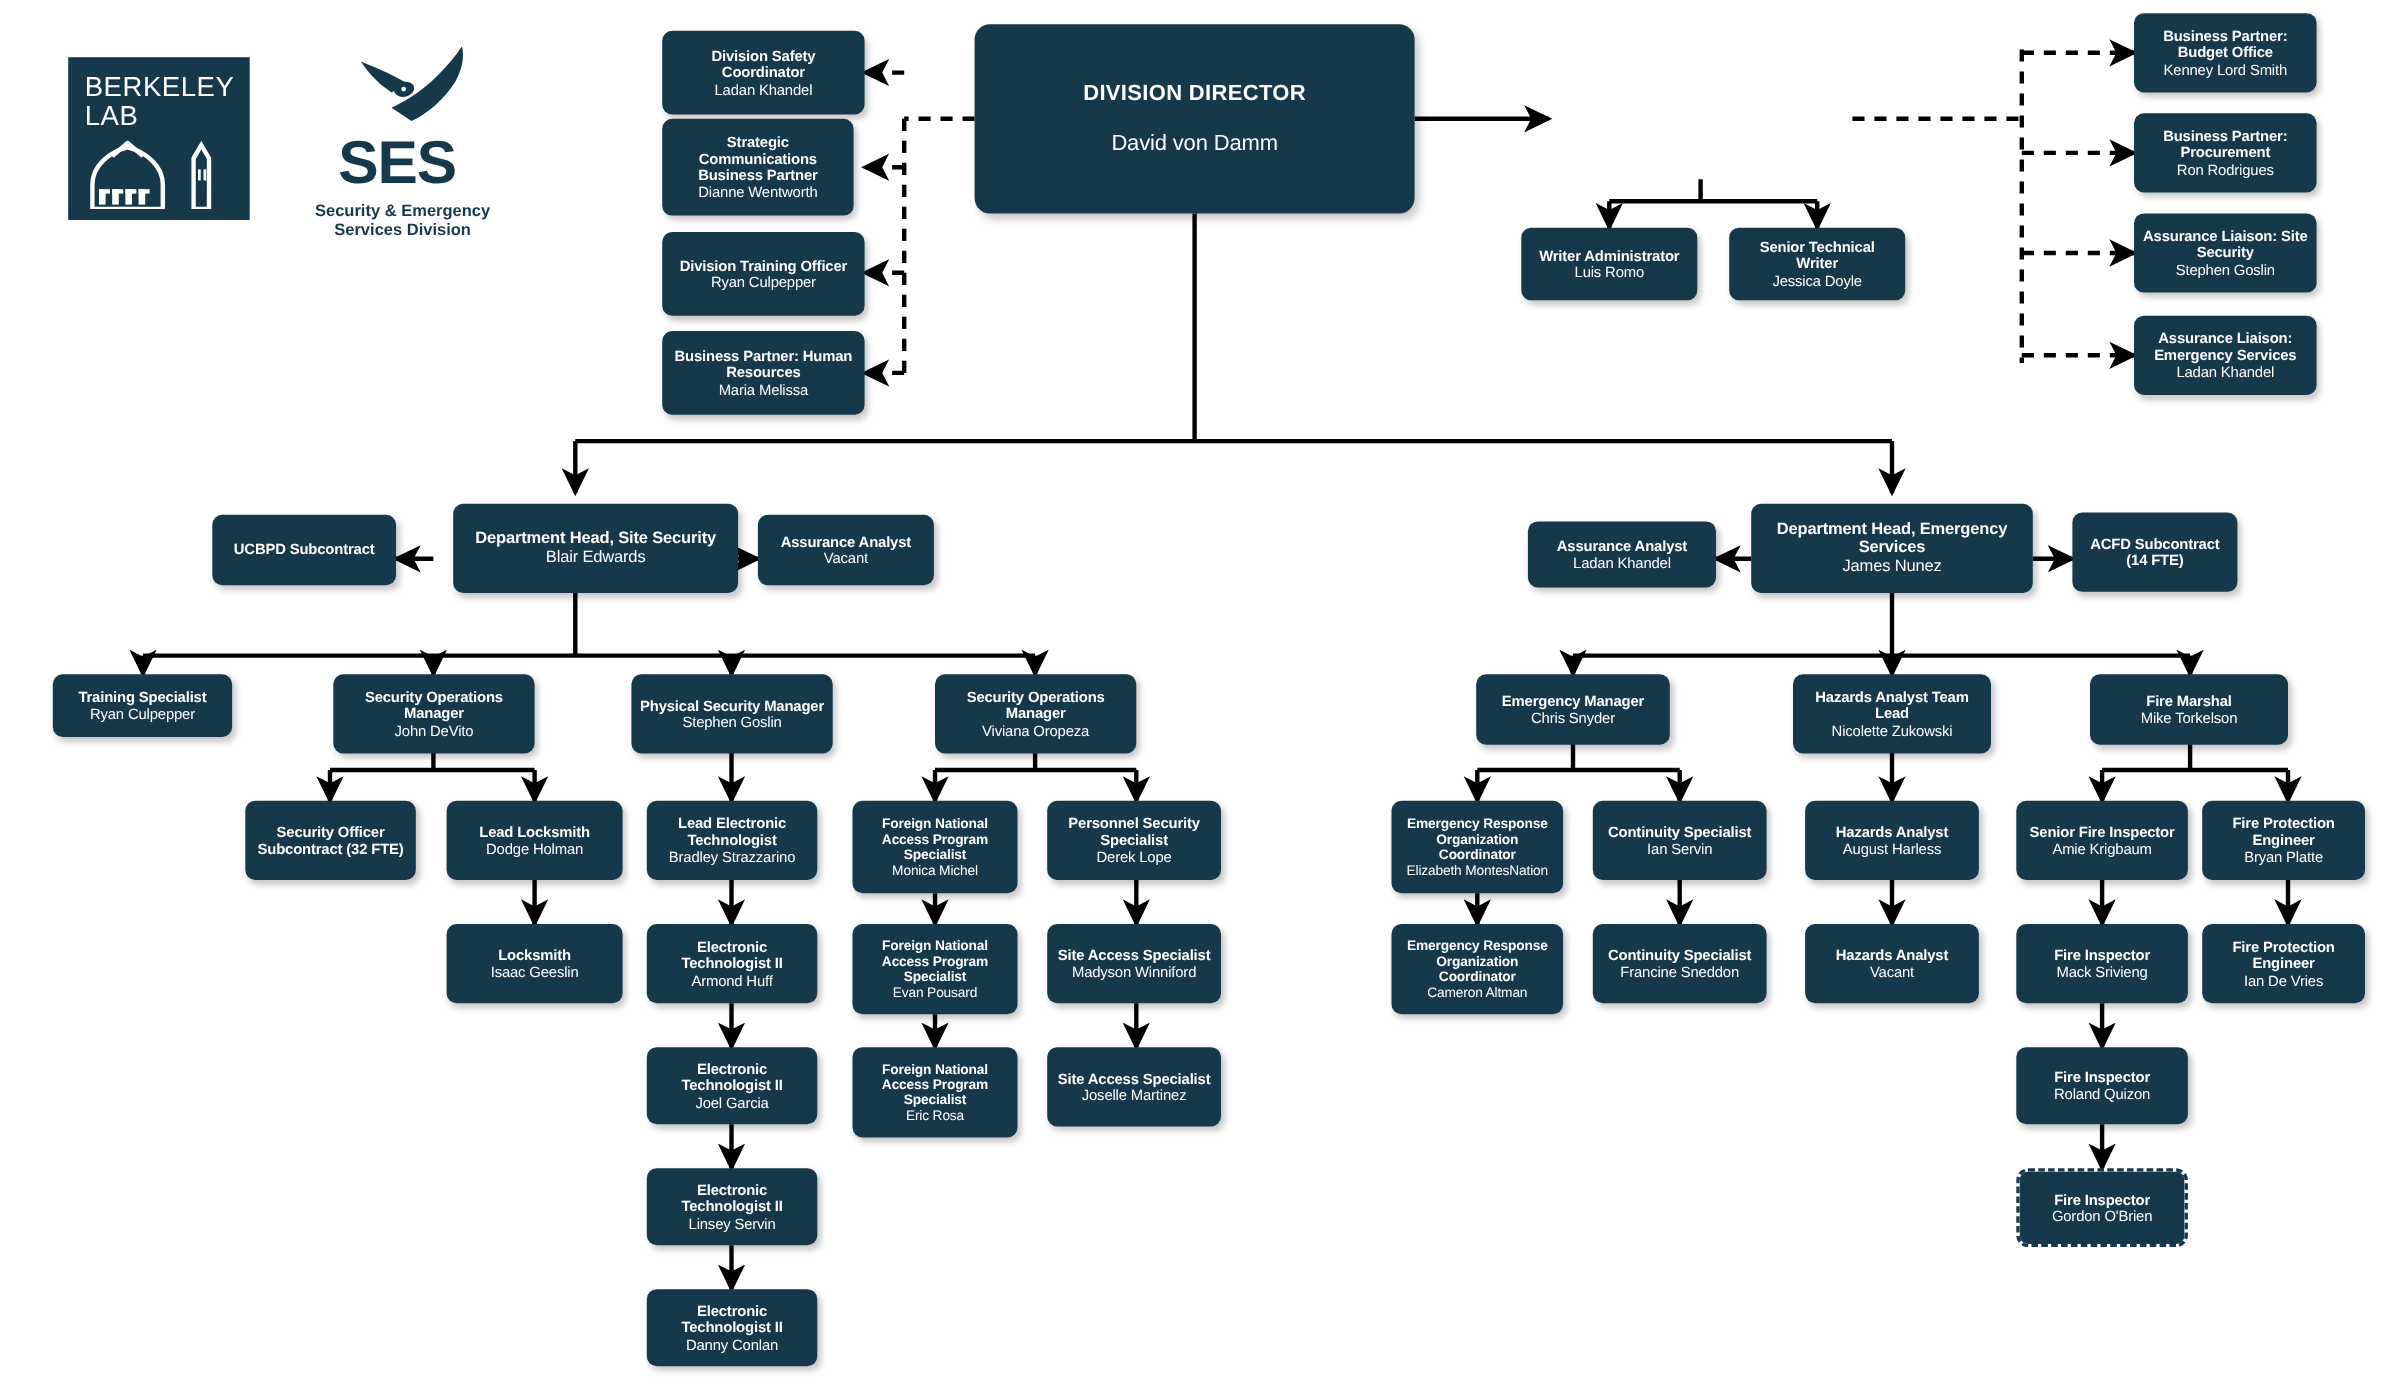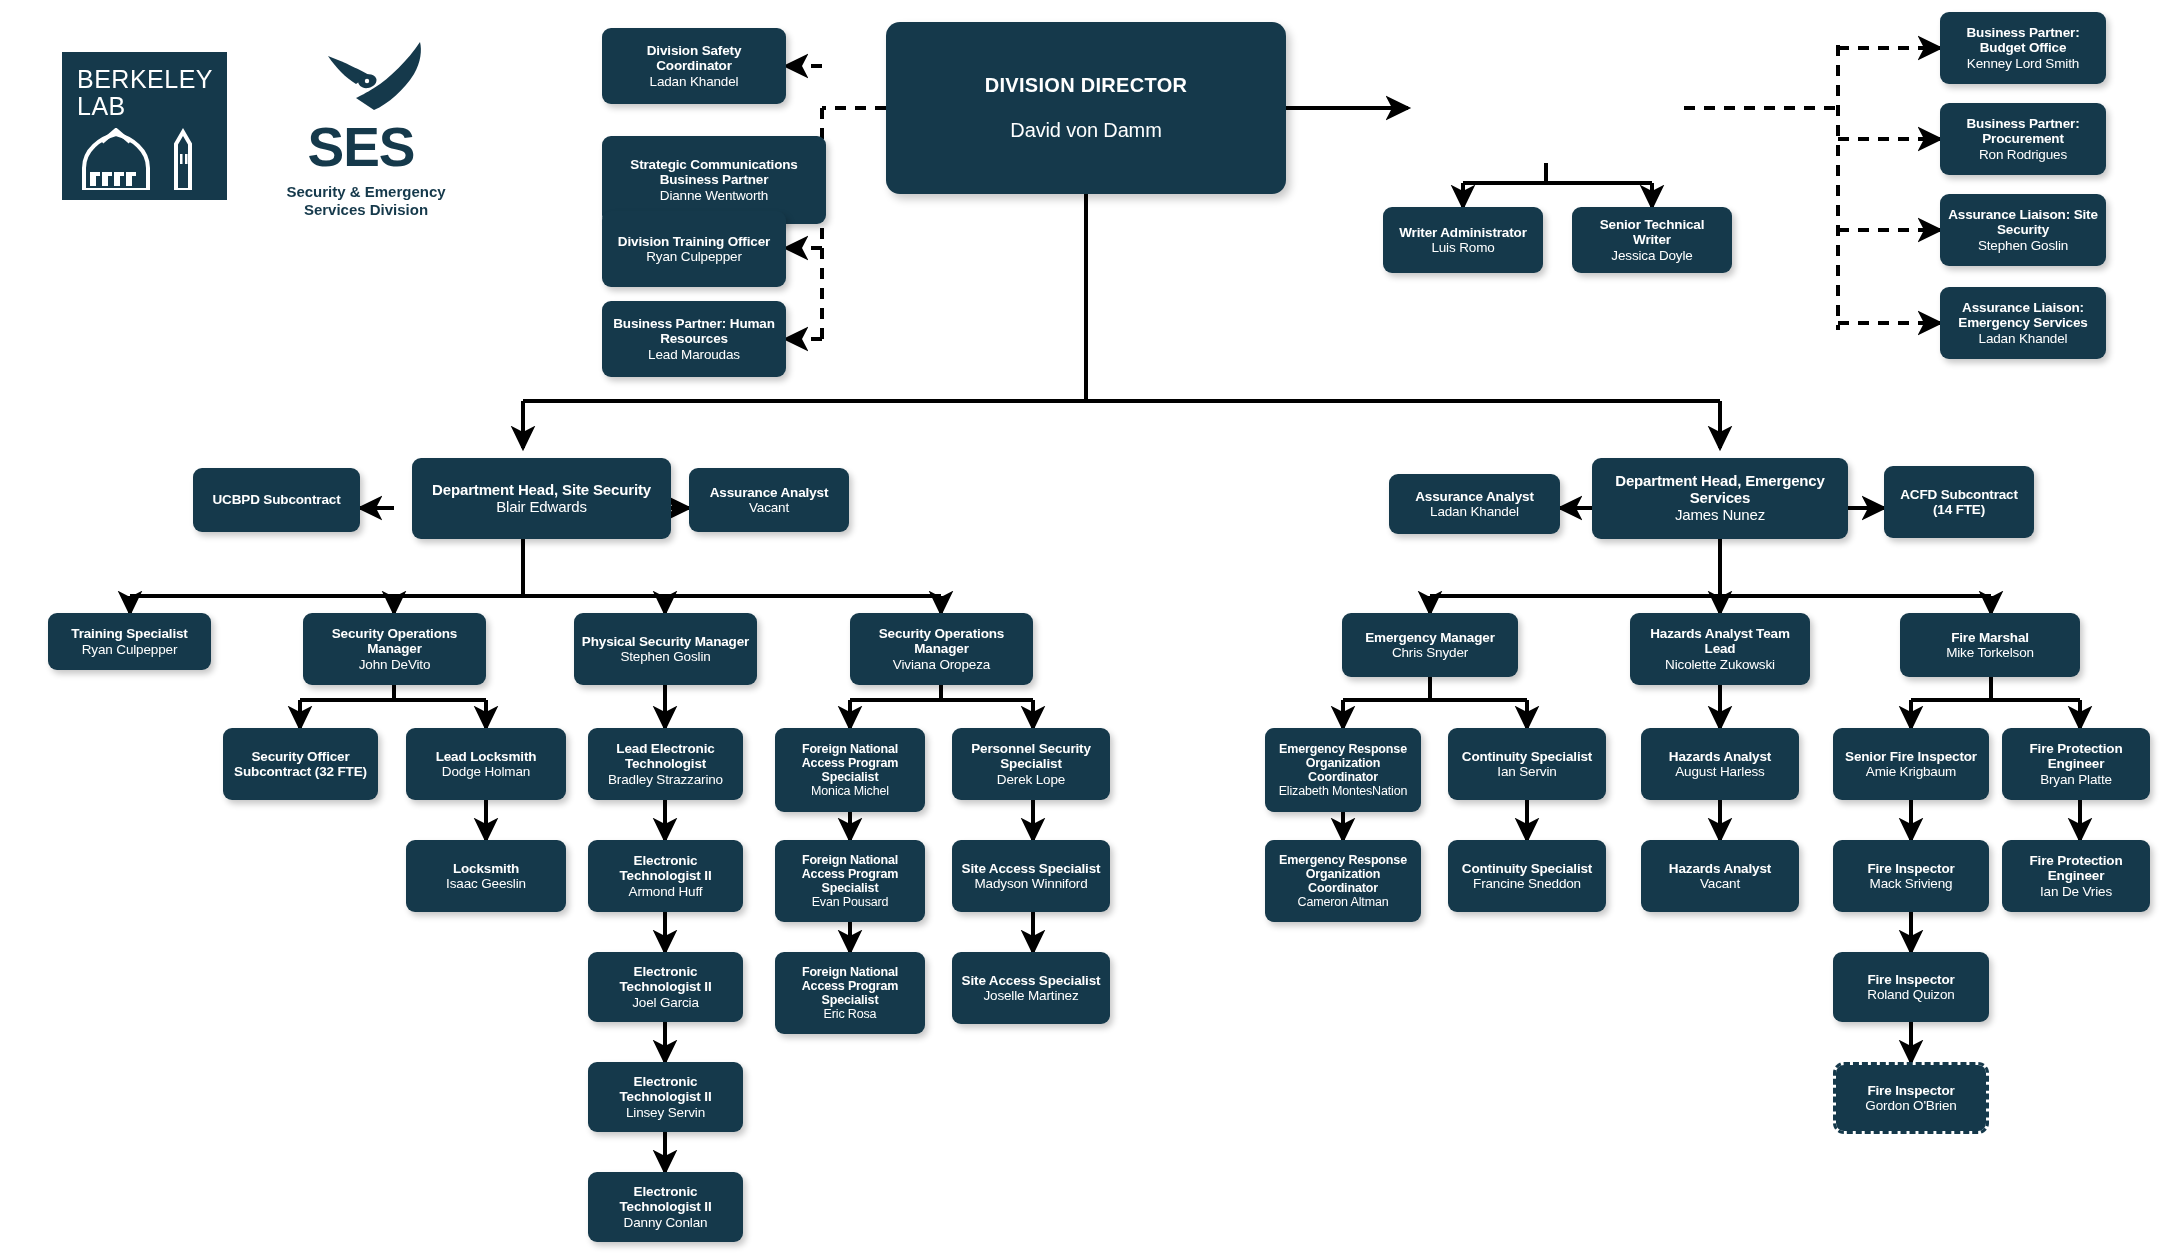--- a/index.html
+++ b/index.html
@@ -204,31 +204,31 @@
 
   <div id="director" class="node" style="left:886px;top:22px;width:400px;height:172px;">
     <span class="t">DIVISION DIRECTOR</span>
     <span class="n">David von Damm</span>
   </div>
 
   <div class="node small" style="left:602px;top:28px;width:184px;height:76px;">
     <span class="t">Division Safety Coordinator</span>
     <span class="n">Ladan Khandel</span>
   </div>
-  <div class="node small" style="left:602px;top:108px;width:224px;height:88px;margin-top:28px;">
+  <div class="node small" style="left:602px;top:108px;width:174px;height:88px;">
     <span class="t">Strategic Communications Business Partner</span>
     <span class="n">Dianne Wentworth</span>
   </div>
   <div class="node small" style="left:602px;top:211px;width:184px;height:76px;">
     <span class="t">Division Training Officer</span>
     <span class="n">Ryan Culpepper</span>
   </div>
   <div class="node small" style="left:602px;top:301px;width:184px;height:76px;">
     <span class="t">Business Partner: Human Resources</span>
-    <span class="n">Lead Maroudas</span>
+    <span class="n">Maria Melissa</span>
   </div>
 
   <div class="node small" style="left:1383px;top:207px;width:160px;height:66px;">
     <span class="t">Writer Administrator</span>
     <span class="n">Luis Romo</span>
   </div>
   <div class="node small" style="left:1572px;top:207px;width:160px;height:66px;">
     <span class="t">Senior Technical Writer</span>
     <span class="n">Jessica Doyle</span>
   </div>

